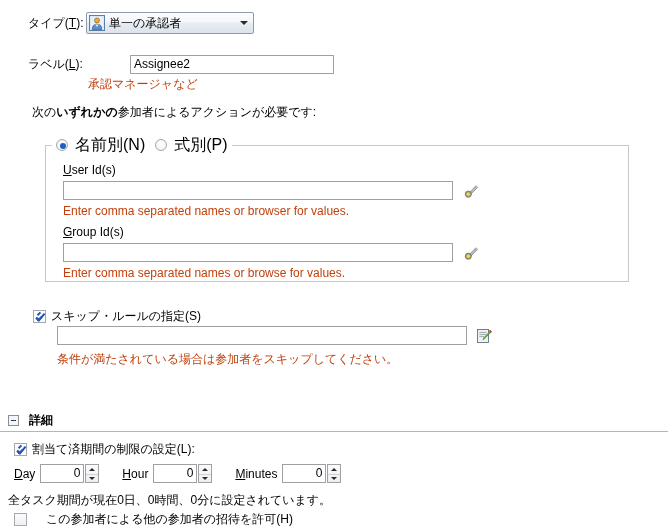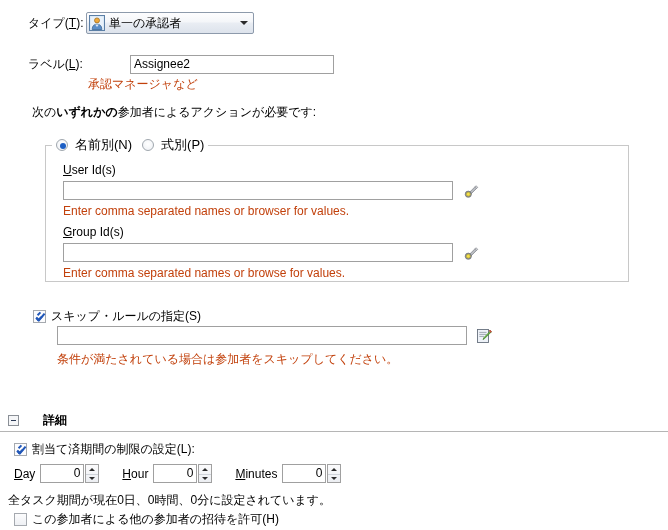--- a/index.html
+++ b/index.html
@@ -77,21 +77,21 @@
     width:12px;height:12px;border-radius:50%;
     border:1px solid #a0a7ae;
     background: radial-gradient(circle at 50% 40%, #ffffff 0%, #f2f4f7 70%, #dfe3e8 100%);
     display:inline-block; position:relative; flex:0 0 auto;
   }
   .radio.on::after {
     content:""; position:absolute; left:3px; top:3px;
     width:6px;height:6px;border-radius:50%;
     background: #1d5fc4;
   }
-  .radio-label { font-size:13px; margin-left:3px; margin-right:9px; white-space:nowrap; }
+  .radio-label { font-size:16px; margin-left:3px; margin-right:9px; white-space:nowrap; }
 
   
   .cb {
     width:13px;height:13px;flex:0 0 auto;
     border:1px solid #a5a9af;
     background: linear-gradient(to bottom,#fcfcfd,#eef0f4);
     position:relative; display:inline-block;
   }
   .cb.on::after{
     content:""; position:absolute; left:2px; top:5px;
@@ -123,21 +123,21 @@
     border:1px solid #a0a0a0;
     background: linear-gradient(to bottom,#fbfbfc,#eceef2);
     display:flex; flex-direction:column;
   }
   .spin-btn { flex:1 1 50%; display:flex;align-items:center;justify-content:center; }
   .spin-btn + .spin-btn { border-top:1px solid #cfd3d9; }
   .tri-up { width:0;height:0;border-left:3px solid transparent;border-right:3px solid transparent;border-bottom:3px solid #2b2b2b;}
   .tri-dn { width:0;height:0;border-left:3px solid transparent;border-right:3px solid transparent;border-top:3px solid #2b2b2b;}
 
   
-  .section-hdr { display:flex; align-items:center; gap:24px; }
+  .section-hdr { display:flex; align-items:center; gap:10px; }
   .expander {
     width:11px;height:11px;border:1px solid #8a8f96;background:#f5f6f8;
     position:relative; flex:0 0 auto;
   }
   .expander::before{
     content:""; position:absolute; left:2px; top:4px; width:5px;height:1px;background:#2b3a55;
   }
   .section-title{ font-weight:bold; font-size:12px; }
   .hrule { height:1px; background:#b5b5b5; width:100%; }
 </style>
@@ -306,14 +306,14 @@
           <span class="tri-dn"></span>
         </span>
     </span>
   </span>
 </div>
 
 <div style="position:absolute; left:8px; top:492px; font-size:12px;">全タスク期間が現在0日、0時間、0分に設定されています。</div>
 
 <div class="row" style="position:absolute; left:14px; top:511px;">
   <span class="cb"></span>
-  <span class="lbl" style="margin-left:5px;">この参加者による他の参加者の招待を許可(H)</span>
+  <span class="lbl" style="margin-left:19px;">この参加者による他の参加者の招待を許可(H)</span>
 </div>
 
 </body></html>

